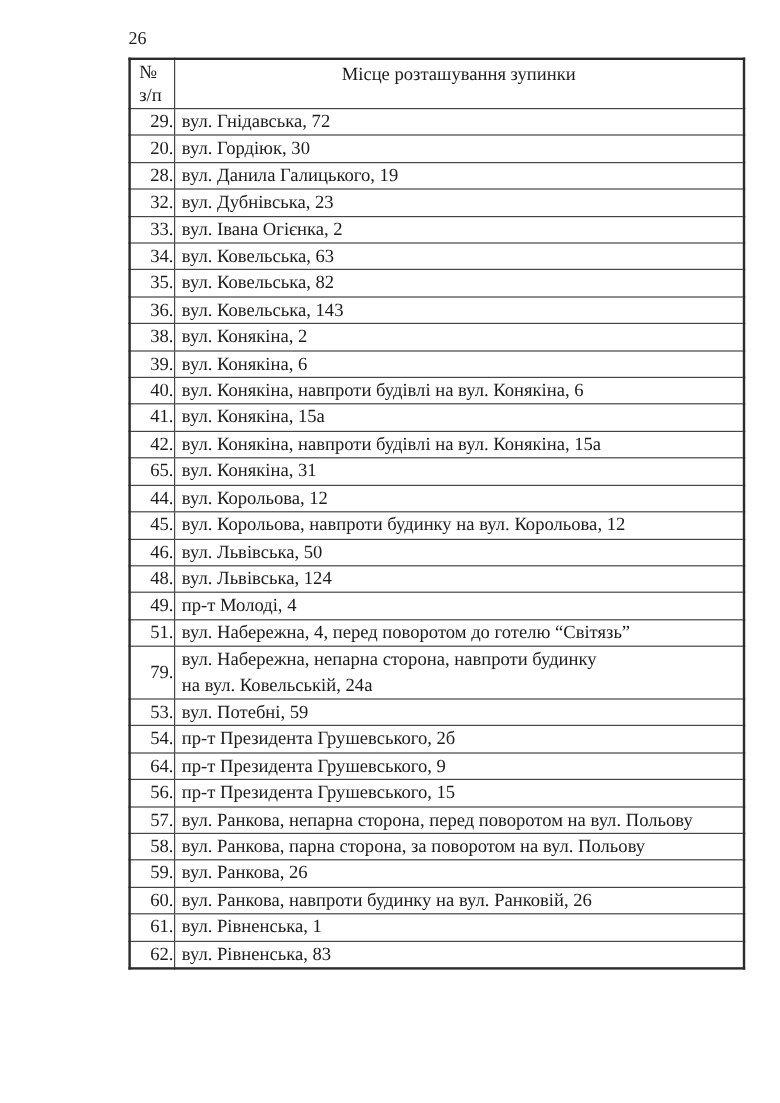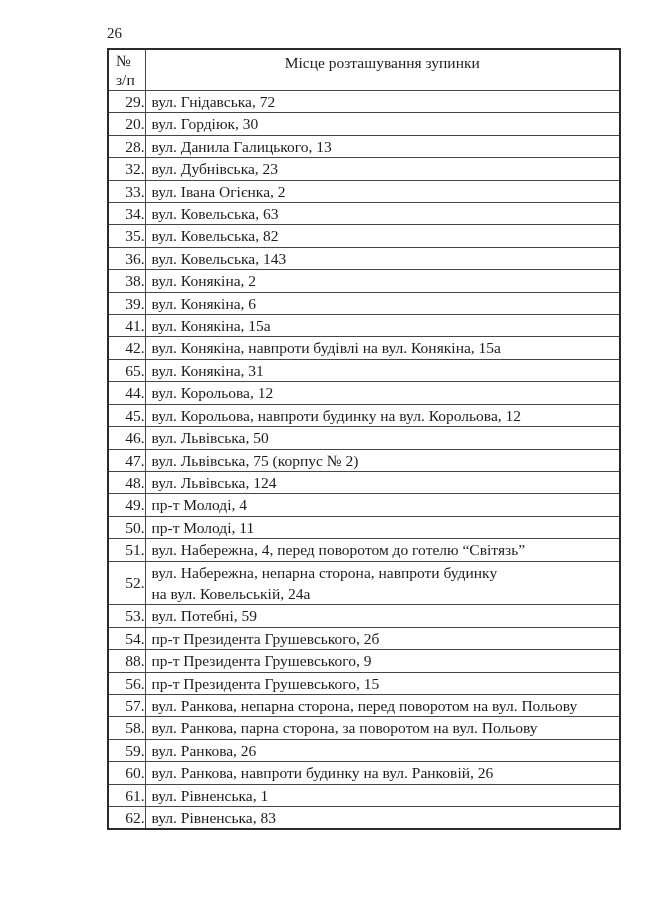--- a/index.html
+++ b/index.html
@@ -95,21 +95,21 @@
       <tr>
         <td class="num-cell">29.</td>
         <td class="place-cell">вул. Гнідавська, 72</td>
       </tr>
       <tr>
         <td class="num-cell">20.</td>
         <td class="place-cell">вул. Гордіюк, 30</td>
       </tr>
       <tr>
         <td class="num-cell">28.</td>
-        <td class="place-cell">вул. Данила Галицького, 13</td>
+        <td class="place-cell">вул. Данила Галицького, 19</td>
       </tr>
       <tr>
         <td class="num-cell">32.</td>
         <td class="place-cell">вул. Дубнівська, 23</td>
       </tr>
       <tr>
         <td class="num-cell">33.</td>
         <td class="place-cell">вул. Івана Огієнка, 2</td>
       </tr>
       <tr>
@@ -126,20 +126,24 @@
       </tr>
       <tr>
         <td class="num-cell">38.</td>
         <td class="place-cell">вул. Конякіна, 2</td>
       </tr>
       <tr>
         <td class="num-cell">39.</td>
         <td class="place-cell">вул. Конякіна, 6</td>
       </tr>
       <tr>
+        <td class="num-cell">40.</td>
+        <td class="place-cell">вул. Конякіна, навпроти будівлі на вул. Конякіна, 6</td>
+      </tr>
+      <tr>
         <td class="num-cell">41.</td>
         <td class="place-cell">вул. Конякіна, 15а</td>
       </tr>
       <tr>
         <td class="num-cell">42.</td>
         <td class="place-cell">вул. Конякіна, навпроти будівлі на вул. Конякіна, 15а</td>
       </tr>
       <tr>
         <td class="num-cell">65.</td>
         <td class="place-cell">вул. Конякіна, 31</td>
@@ -150,54 +154,46 @@
       </tr>
       <tr>
         <td class="num-cell">45.</td>
         <td class="place-cell">вул. Корольова, навпроти будинку на вул. Корольова, 12</td>
       </tr>
       <tr>
         <td class="num-cell">46.</td>
         <td class="place-cell">вул. Львівська, 50</td>
       </tr>
       <tr>
-        <td class="num-cell">47.</td>
-        <td class="place-cell">вул. Львівська, 75 (корпус № 2)</td>
-      </tr>
-      <tr>
         <td class="num-cell">48.</td>
         <td class="place-cell">вул. Львівська, 124</td>
       </tr>
       <tr>
         <td class="num-cell">49.</td>
         <td class="place-cell">пр-т Молоді, 4</td>
       </tr>
       <tr>
-        <td class="num-cell">50.</td>
-        <td class="place-cell">пр-т Молоді, 11</td>
-      </tr>
-      <tr>
         <td class="num-cell">51.</td>
         <td class="place-cell">вул. Набережна, 4, перед поворотом до готелю “Світязь”</td>
       </tr>
       <tr>
-        <td class="num-cell">52.</td>
+        <td class="num-cell">79.</td>
         <td class="place-cell">вул. Набережна, непарна сторона, навпроти будинку
 на вул. Ковельській, 24а</td>
       </tr>
       <tr>
         <td class="num-cell">53.</td>
         <td class="place-cell">вул. Потебні, 59</td>
       </tr>
       <tr>
         <td class="num-cell">54.</td>
         <td class="place-cell">пр-т Президента Грушевського, 2б</td>
       </tr>
       <tr>
-        <td class="num-cell">88.</td>
+        <td class="num-cell">64.</td>
         <td class="place-cell">пр-т Президента Грушевського, 9</td>
       </tr>
       <tr>
         <td class="num-cell">56.</td>
         <td class="place-cell">пр-т Президента Грушевського, 15</td>
       </tr>
       <tr>
         <td class="num-cell">57.</td>
         <td class="place-cell">вул. Ранкова, непарна сторона, перед поворотом на вул. Польову</td>
       </tr>

